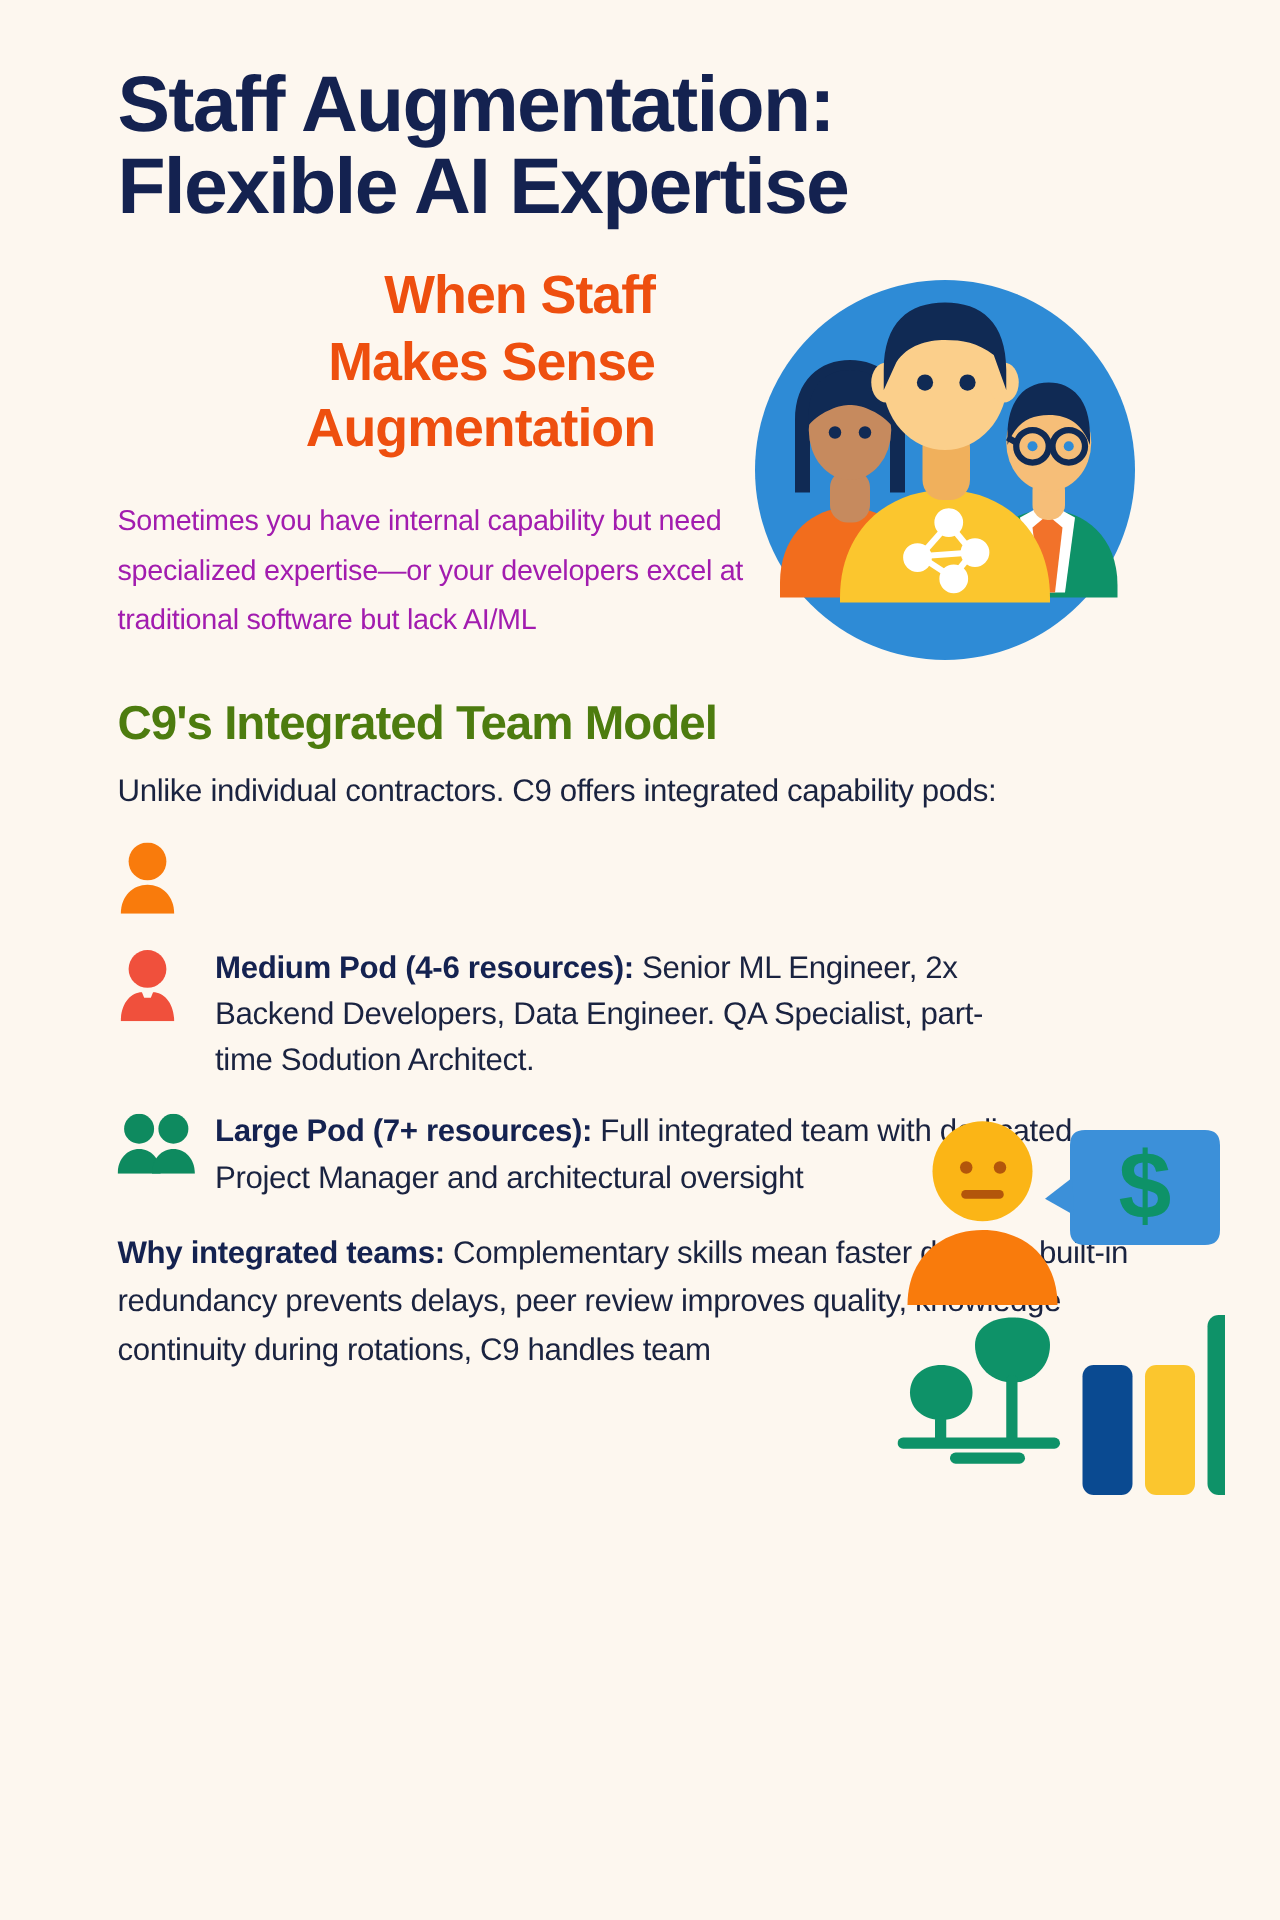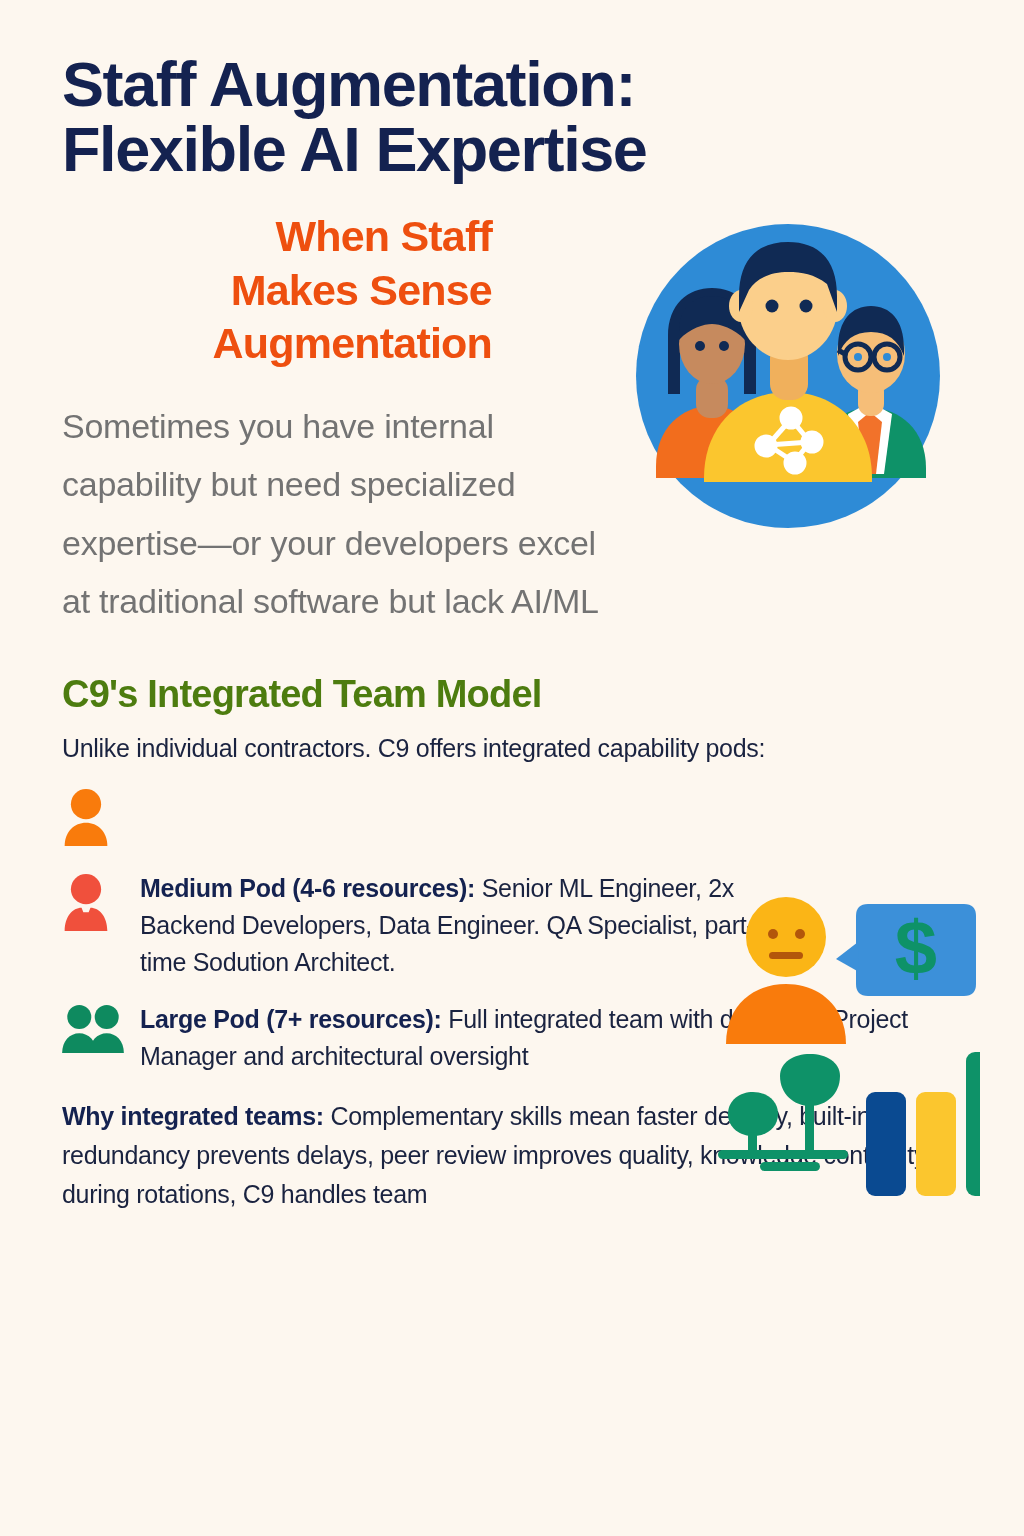--- a/index.html
+++ b/index.html
@@ -13,21 +13,21 @@
     font-family: "Liberation Sans", sans-serif;
     color: #141F42;
     overflow: hidden;
     position: relative;
   }
   .page {
     position: relative;
     width: 1024px;
     height: 1536px;
     box-sizing: border-box;
-    padding: 0 62px;
+    padding: 0 94px;
   }
 
   
   .main-title {
     margin: 0;
     padding-top: 52px;
     font-size: 63px;
     line-height: 1.03;
     font-weight: bold;
     letter-spacing: -1.4px;
@@ -47,23 +47,23 @@
     line-height: 1.25;
     font-weight: bold;
     letter-spacing: -0.8px;
     color: #EE4F0F;
     max-width: 430px;
   }
   .sub-heading .sh-line { display: block; text-align: right; }
 
   .intro-text {
     margin: 26px 0 0 0;
-    font-size: 34px;
+    font-size: 23px;
     line-height: 1.72;
-    color: #737373;
+    color: #a21caf;
     letter-spacing: -0.25px;
     max-width: 900px;
   }
   .intro-text .narrow { display: block; max-width: 540px; }
 
   
   .hero-art {
     position: absolute;
     top: 6px;
     right: -6px;

